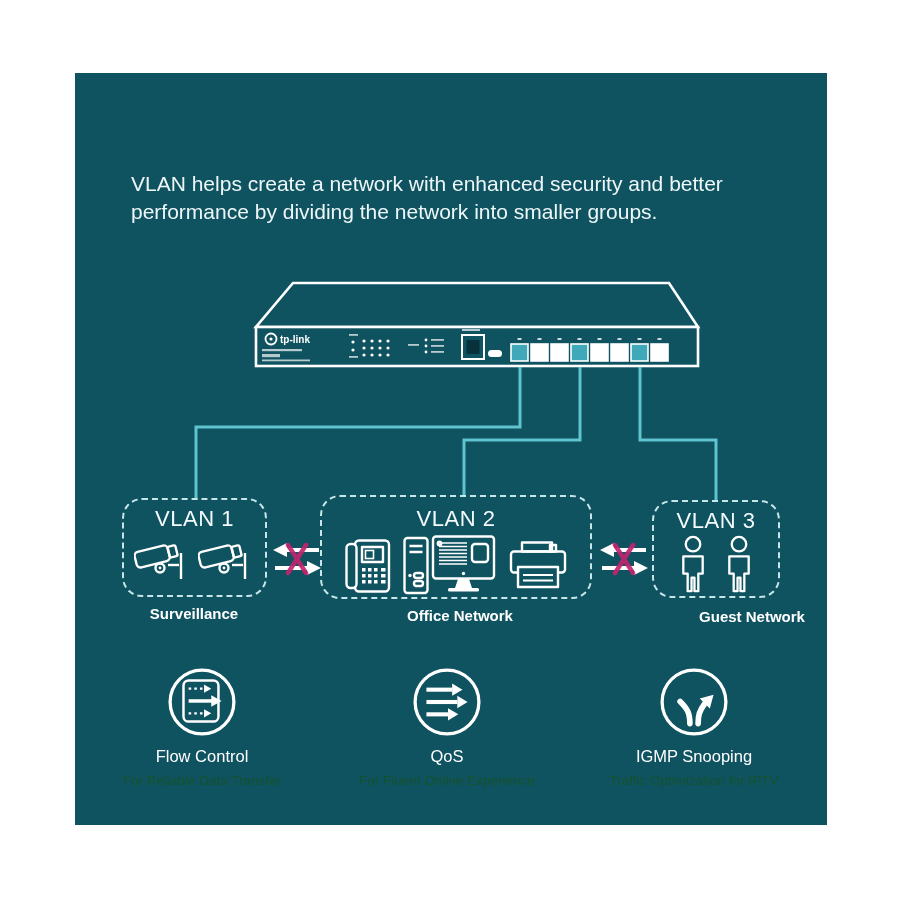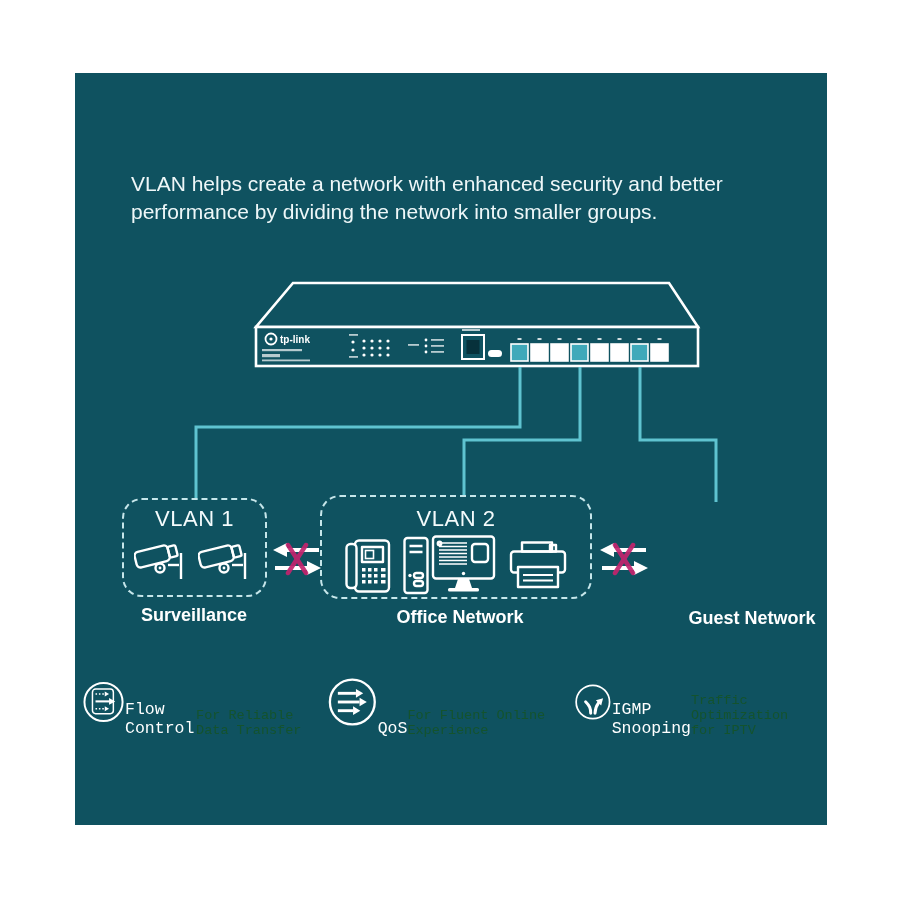--- a/index.html
+++ b/index.html
@@ -7,22 +7,22 @@
   .stage{position:relative;width:900px;height:900px;overflow:hidden;}
   .panel{position:absolute;left:75px;top:73px;width:752px;height:752px;background:#0f5260;}
   .abs{position:absolute;}
   .title{left:120px;top:108px;font-size:40px;font-weight:400;color:#f3fafb;letter-spacing:0.5px;}
   .subtitle{left:131px;top:170px;width:668px;font-size:21px;line-height:1.35;color:#eef7f8;font-weight:400;}
   svg{display:block;}
   .vlan-box{position:absolute;border:2px dashed #c6e6ea;border-radius:20px;box-sizing:border-box;
             display:flex;flex-direction:column;align-items:center;}
   .vlan-title{margin-top:6px;font-size:22px;color:#f4fbfc;font-weight:400;letter-spacing:0.5px;}
   .vlan-icons{display:flex;align-items:center;justify-content:center;gap:10px;margin-top:3px;}
-  .group-label{position:absolute;text-align:center;font-size:18px;font-weight:700;color:#ffffff;}
-  .feature{position:absolute;width:240px;top:666px;display:flex;align-items:flex-end;font-family:Liberation Mono, monospace;}
+  .group-label{position:absolute;text-align:center;font-size:15px;font-weight:700;color:#ffffff;}
+  .feature{position:absolute;width:240px;top:666px;display:flex;flex-direction:column;align-items:center;}
   .feature-label{margin-top:9px;font-size:16.5px;font-weight:500;color:#ffffff;}
   .feature-desc{margin-top:7px;font-size:13.5px;font-weight:400;color:#14532d;}
   .lines-layer{position:absolute;left:0;top:0;pointer-events:none;}
 </style>
 </head>
 <body>
 
 <div class="stage">
   <div class="panel"></div>
 
@@ -215,20 +215,37 @@
     <line x1="14" y1="9" x2="48" y2="9" stroke="#ffffff" stroke-width="4"></line>
     <polygon points="2,9 16,2 16,16" fill="#ffffff"></polygon>
     <line x1="4" y1="27" x2="38" y2="27" stroke="#ffffff" stroke-width="4"></line>
     <polygon points="50,27 36,20 36,34" fill="#ffffff"></polygon>
     <g stroke="#c2246e" stroke-width="4.5" stroke-linecap="round" opacity="0.92">
       <line x1="17" y1="4" x2="35" y2="32"></line>
       <line x1="35" y1="4" x2="17" y2="32"></line>
     </g>
   </svg>
 
+  <div class="vlan-box" style="left:652px;top:500px;width:128px;height:98px;">
+    <div class="vlan-title">VLAN 3</div>
+    <div class="vlan-icons" style="gap:16px;margin-top:1px;">
+      <svg width="30" height="60" viewBox="0 0 30 62">
+        <g fill="none" stroke="#ffffff" stroke-width="2.4" stroke-linejoin="round">
+          <circle cx="15" cy="9.5" r="7.5"></circle>
+          <path d="M5,22 L25,22 L25,40 L20.5,40 L20.5,58 L16.5,58 L16.5,44 L13.5,44 L13.5,58 L9.5,58 L9.5,40 L5,40 Z"></path>
+        </g>
+      </svg>
+      <svg width="30" height="60" viewBox="0 0 30 62">
+        <g fill="none" stroke="#ffffff" stroke-width="2.4" stroke-linejoin="round">
+          <circle cx="15" cy="9.5" r="7.5"></circle>
+          <path d="M5,22 L25,22 L25,40 L20.5,40 L20.5,58 L16.5,58 L16.5,44 L13.5,44 L13.5,58 L9.5,58 L9.5,40 L5,40 Z"></path>
+        </g>
+      </svg>
+    </div>
+  </div>
   <div class="group-label" style="left:672px;top:608px;width:160px;">Guest Network</div>
 
   <div class="feature" style="left:82px;">
     <svg width="72" height="72" viewBox="0 0 70 70">
       <circle cx="35" cy="35" r="31" fill="none" stroke="#ffffff" stroke-width="3.2"></circle>
       <rect x="17" y="14" width="34" height="40" rx="5" fill="none" stroke="#ffffff" stroke-width="2.4"></rect>
       <g stroke="#ffffff" fill="#ffffff">
         <line x1="22" y1="22" x2="37" y2="22" stroke-width="2.2" stroke-dasharray="2.5 3"></line>
         <polygon points="44,22 37,18 37,26" stroke="none"></polygon>
         <line x1="22" y1="34" x2="45" y2="34" stroke-width="3.4"></line>

